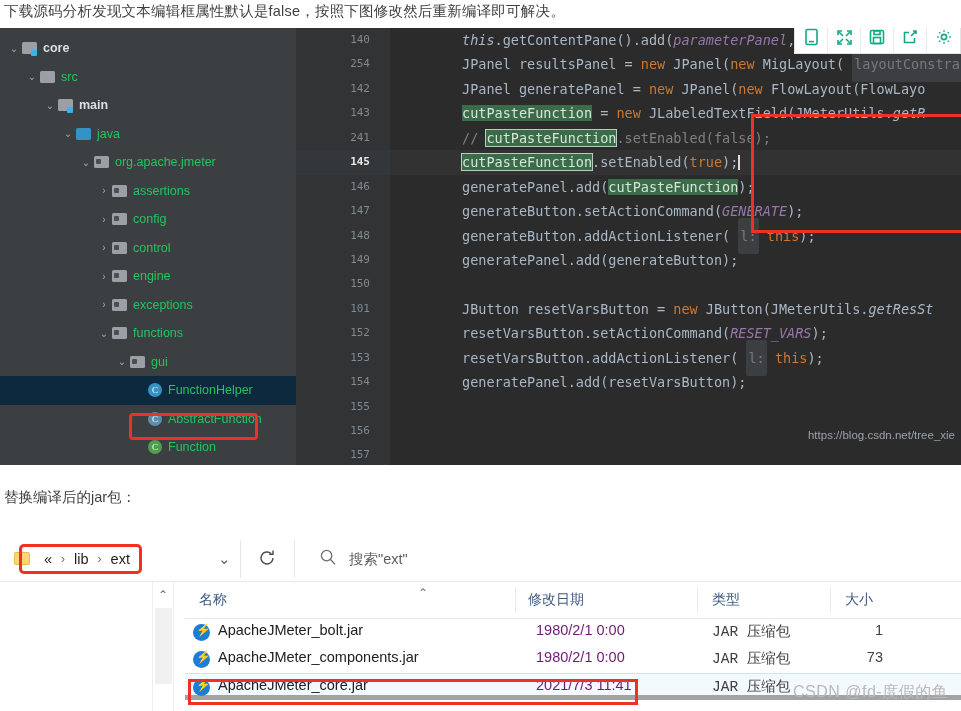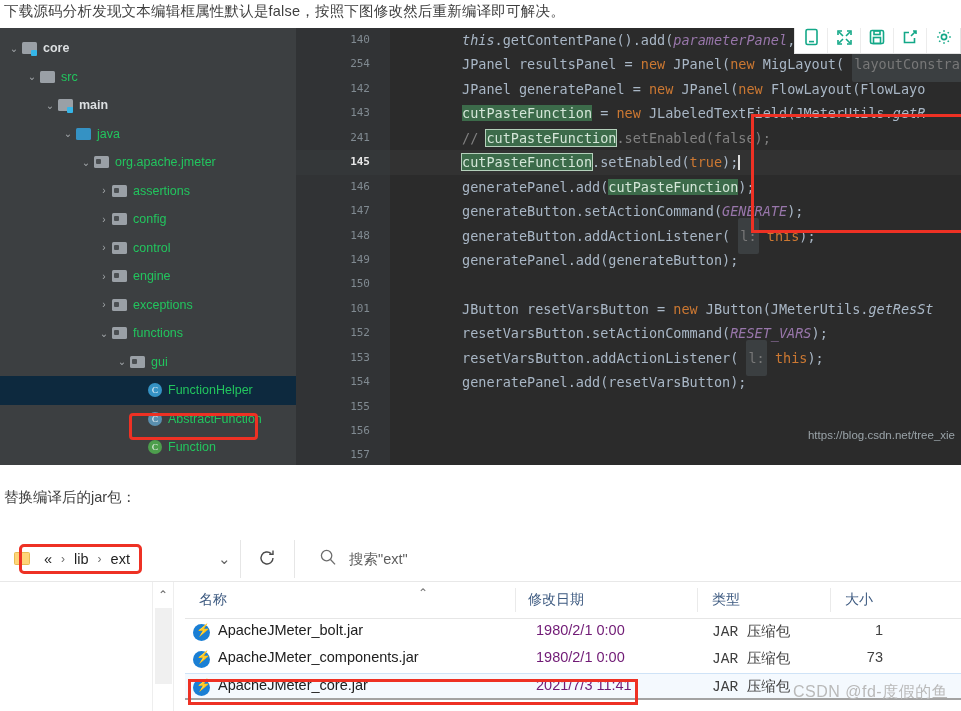--- a/index.html
+++ b/index.html
@@ -192,21 +192,21 @@
   .scroll-up { position:absolute; left:5px; top:6px; color:#6b6b6b; font-size:12px;}
   .scroll-thumb {
     position:absolute; left:2px; top:26px; width:17px; height:76px;
     background:#f0f0f0;
   }
 
   .frow {
     position: absolute; left: 185px; width: 776px; height: 27px;
     font-size: 14.5px; color: #202020;
   }
-  .frow.sel { background: #f4f9fe; border-top:1px solid #cfe3f7; border-bottom:2px solid #a3a3a3;}
+  .frow.sel { background: #f4f9fe; border-top:1px solid #cfe3f7; border-bottom:5px solid #a3a3a3;}
   .jar-icon {
     position:absolute; left: 8px; top: 5px;
     width: 17px; height: 17px; border-radius: 50%;
     background: #1a7fd4;
   }
   .jar-icon::after {
     content:'⚡'; position:absolute; left:3.5px; top:-1px;
     color:#fff; font-size:12px;
   }
   .fname { position: absolute; left: 33px; top: 3px; }

